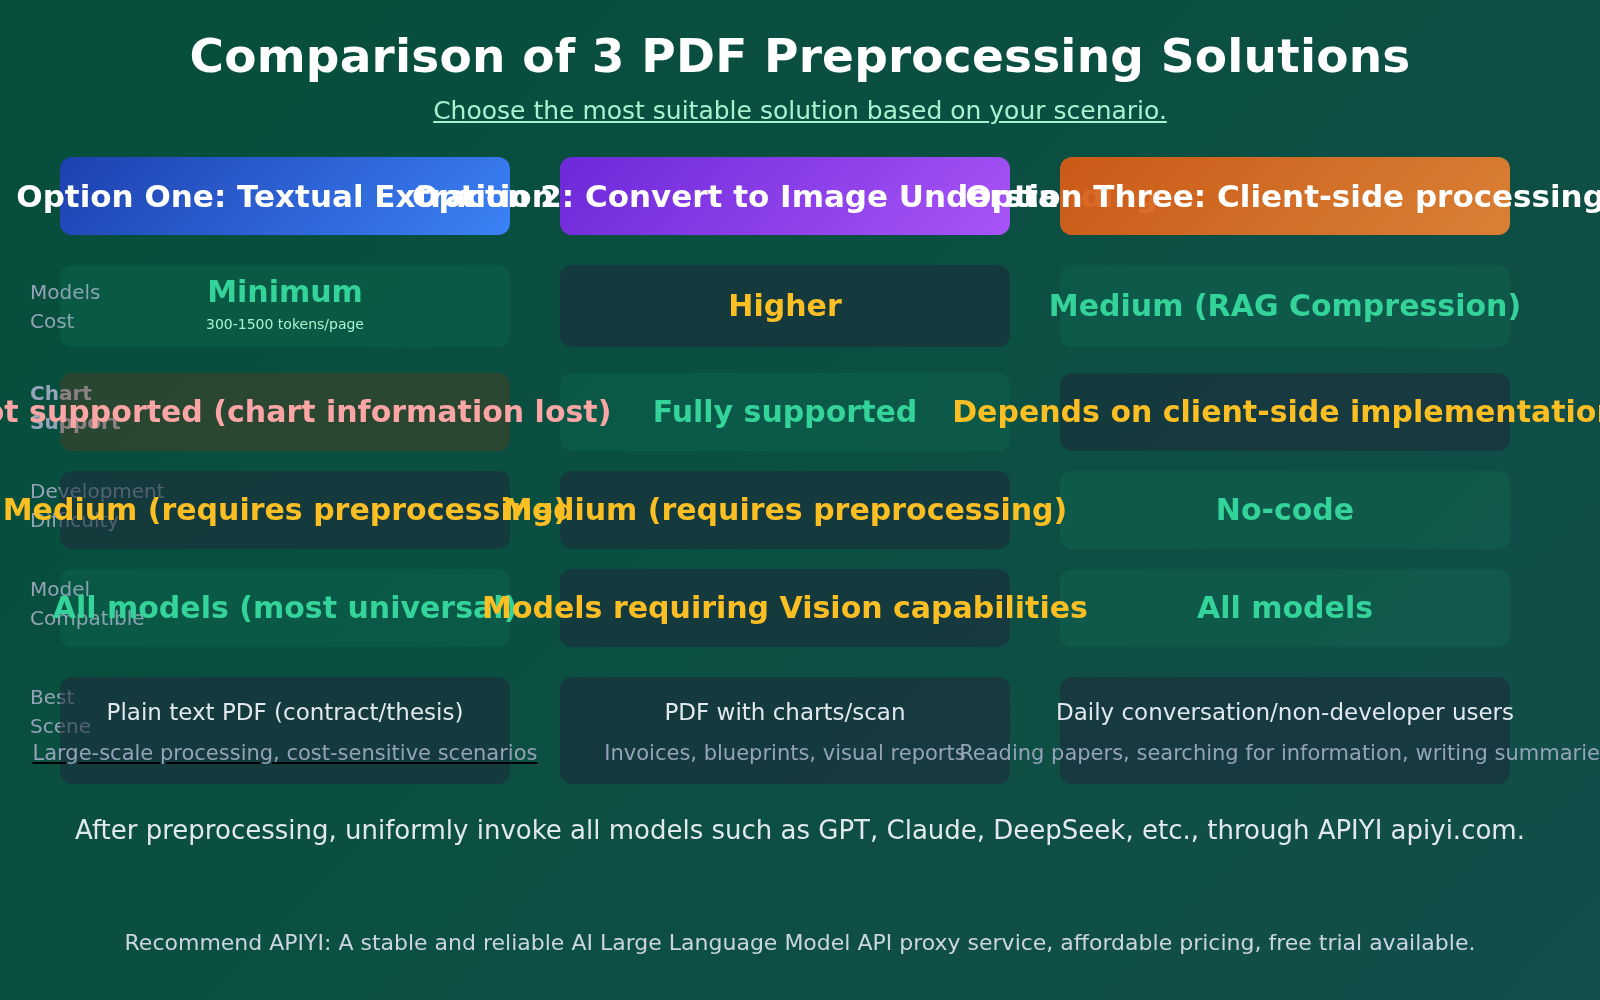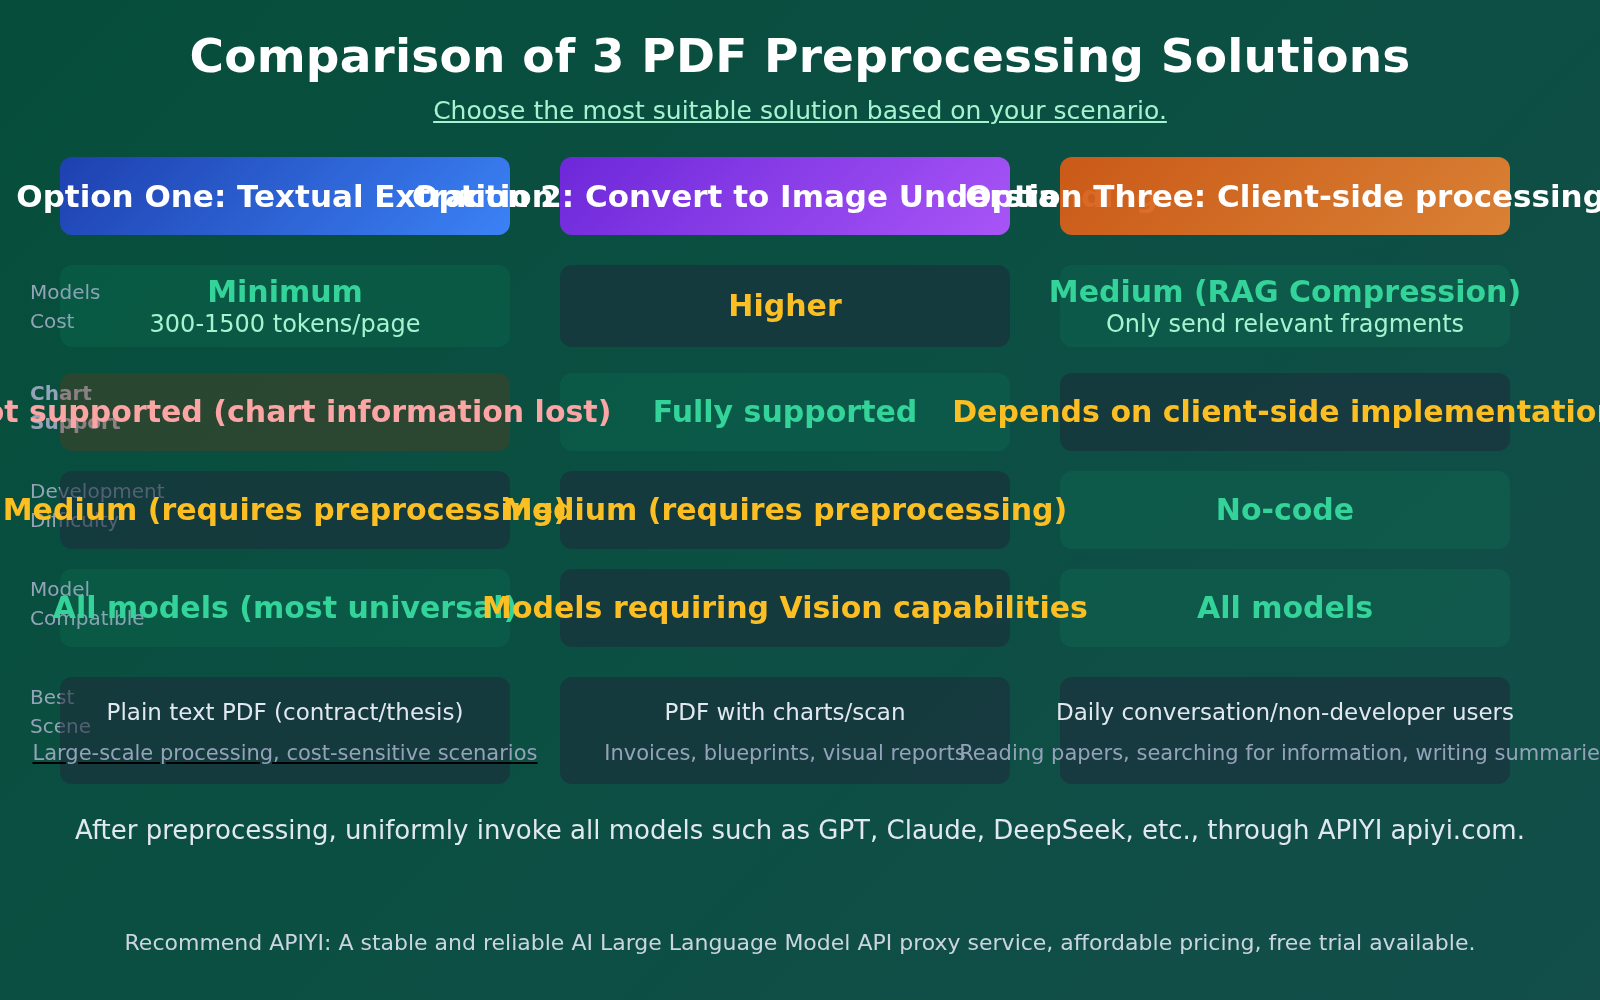--- a/index.html
+++ b/index.html
@@ -34,21 +34,21 @@
     width:450px; border-radius:12px;
   }
   .cell.green { background: rgba(16,185,129,0.10); }
   .cell.dark  { background: rgba(30,41,59,0.55); }
   .cell.red   { background: rgba(120,53,15,0.30); }
   .cell-text {
     width:450px; display:flex; flex-direction:column; align-items:center; justify-content:center;
     text-align:center;
   }
   .cell-text .main { white-space:nowrap; font-weight:bold; font-size:30px; line-height:36px; }
-  .cell-text .sub { white-space:nowrap; font-size:24px; line-height:28px; }
+  .cell-text .sub { white-space:nowrap; font-size:14px; line-height:28px; }
   .c-green { color:#34d399; }
   .c-yellow { color:#fbbf24; }
   .c-red { color:#fca5a5; }
   .c-white { color:#e2e8f0; }
   .c-mint { color:#a7f3d0; }
   .scene-main { white-space:nowrap; font-size:23px; color:#e2e8f0; }
   .scene-sub { white-space:nowrap; font-size:21px; color:#94a3b8; }
   .footer1 { left:0; width:1600px; top:815px; text-align:center; font-size:26px; color:#e2e8f0; }
   .footer2 { left:0; width:1600px; top:930px; text-align:center; font-size:22px; color:#cbd5e1; }
 </style>
@@ -100,21 +100,20 @@
 
 <div class="abs cell-text" style="left:60px; top:265px; height:82px;">
   <div class="main c-green">Minimum</div>
   <div class="sub c-mint">300-1500 tokens/page</div>
 </div>
 <div class="abs cell-text" style="left:560px; top:265px; height:82px;">
   <div class="main c-yellow">Higher</div>
 </div>
 <div class="abs cell-text" style="left:1060px; top:265px; height:82px;">
   <div class="main c-green">Medium (RAG Compression)</div>
-  <div class="sub c-mint">Only send relevant fragments</div>
 </div>
 
 <div class="abs cell red" style="left:60px; top:373px; height:78px;"></div>
 <div class="abs cell green" style="left:560px; top:373px; height:78px;"></div>
 <div class="abs cell dark" style="left:1060px; top:373px; height:78px;"></div>
 
 <div class="abs cell-text" style="left:60px; top:373px; height:78px;">
   <div class="main c-red">Not supported (chart information lost)</div>
 </div>
 <div class="abs cell-text" style="left:560px; top:373px; height:78px;">

